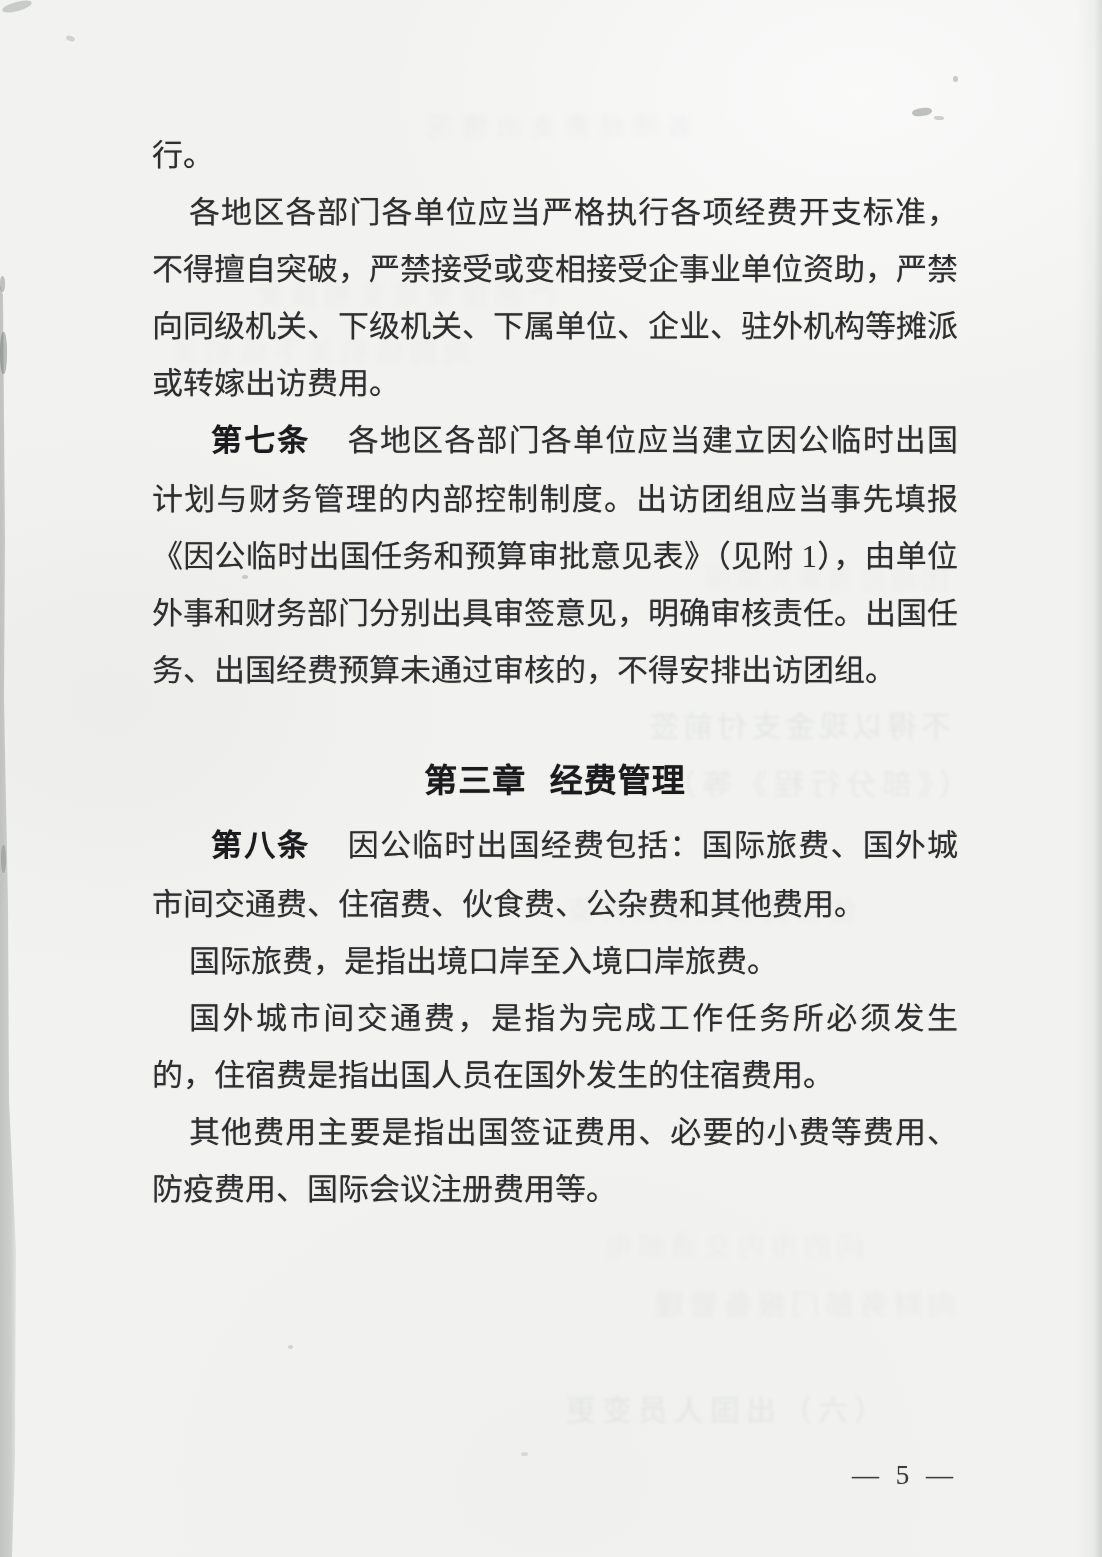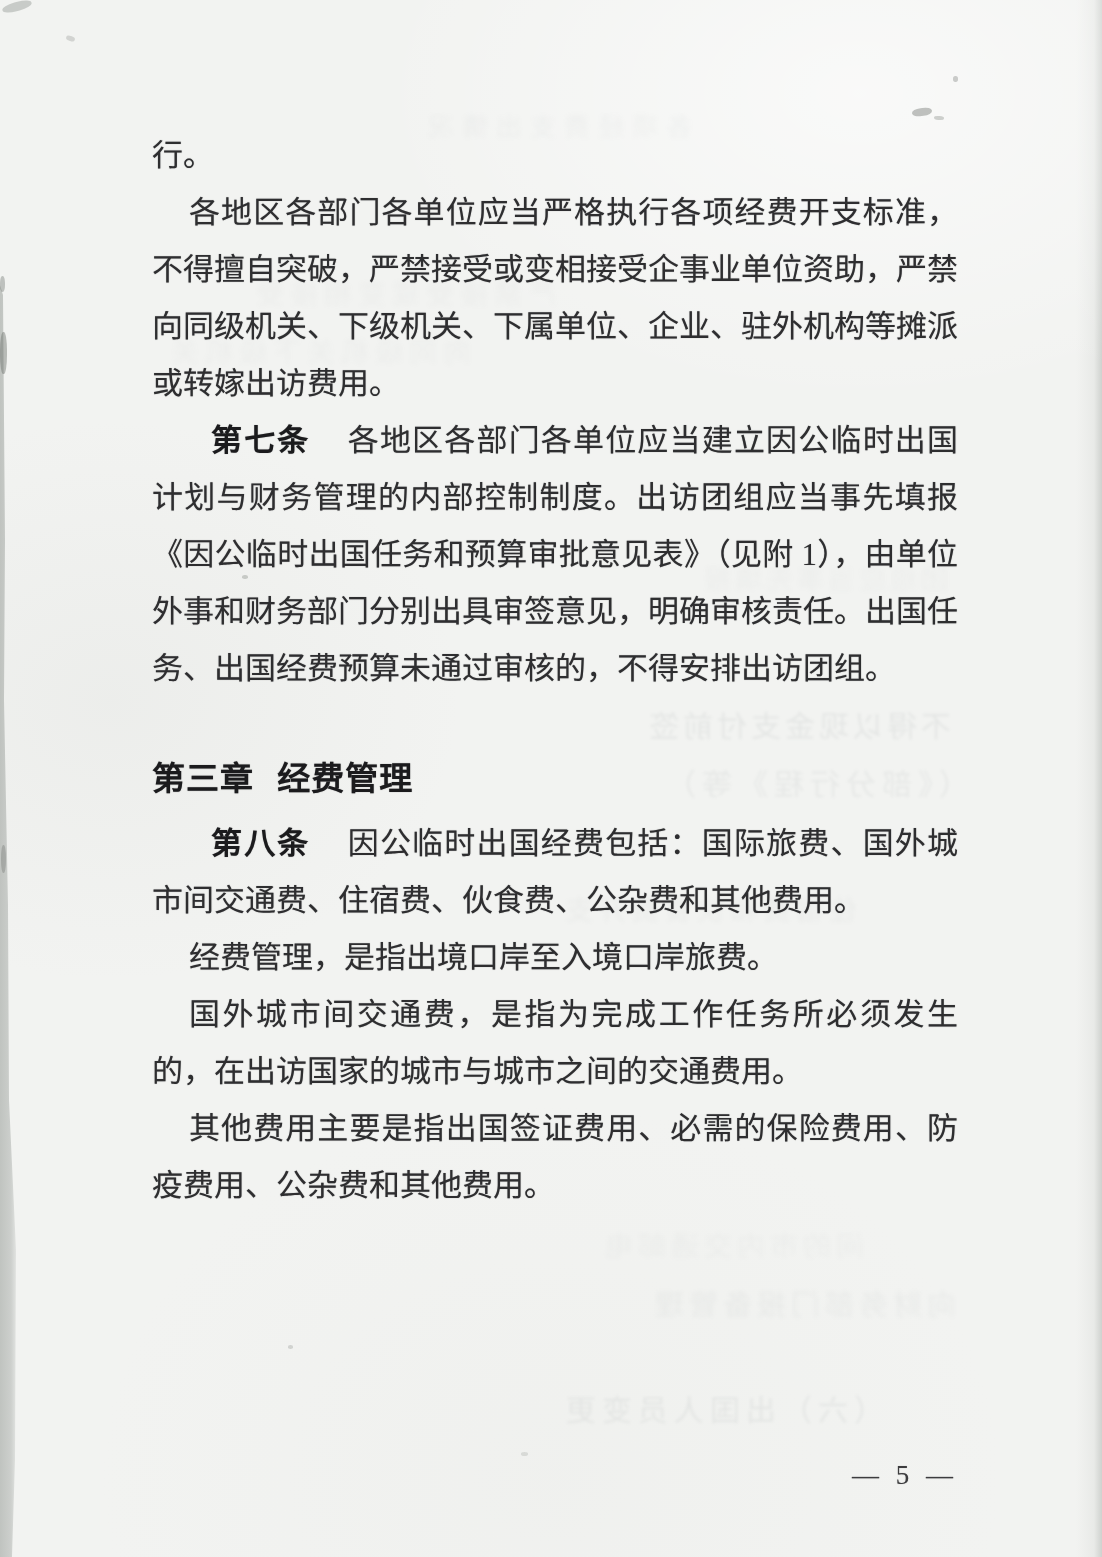--- a/index.html
+++ b/index.html
@@ -38,28 +38,29 @@
     line-height: 57px;
     color: #2e2e30;
     text-align: justify;
     text-justify: inter-character;
     text-shadow: 0 0 1px rgba(46,46,48,0.45);
   }
   .para { margin: 0; text-indent: 37px; }
   .para.continuation { text-indent: 0; }
   .para.article { text-indent: 59px; }
   .lead {
-    font-family: Liberation Sans, sans-serif;
+    font-family: Liberation Mono, monospace;
     font-weight: 700;
     color: #1b1b1d;
     letter-spacing: 1px;
     margin-right: 1.2em;
   }
   .chapter {
     margin: 53px 0 8px 0;
+    text-align: center;
     font-size: 33px;
     line-height: 57px;
     font-family: "Liberation Sans", sans-serif;
     font-weight: 700;
     color: #1b1b1d;
     word-spacing: 0.4em;
     letter-spacing: 1px;
     text-shadow: 0 0 1px rgba(27,27,29,0.5);
   }
   .pageno {
@@ -114,18 +115,18 @@
       <div class="speck" style="left: 242px; top: 575px; width: 6px; height: 4px; opacity: 0.28; transform: rotate(0deg);"></div>
       <div class="speck" style="left: 288px; top: 1345px; width: 5px; height: 4px; opacity: 0.22; transform: rotate(0deg);"></div>
       <div class="speck" style="left: 521px; top: 1452px; width: 7px; height: 4px; opacity: 0.16; transform: rotate(0deg);"></div>
     </div>
   <div class="doc" id="doc">
       <p class="para continuation">行。</p>
       <p class="para body">各地区各部门各单位应当严格执行各项经费开支标准，不得擅自突破，严禁接受或变相接受企事业单位资助，严禁向同级机关、下级机关、下属单位、企业、驻外机构等摊派或转嫁出访费用。</p>
       <p class="para article"><b class="lead">第七条</b>各地区各部门各单位应当建立因公临时出国计划与财务管理的内部控制制度。出访团组应当事先填报《因公临时出国任务和预算审批意见表》（见附 1），由单位外事和财务部门分别出具审签意见，明确审核责任。出国任务、出国经费预算未通过审核的，不得安排出访团组。</p>
       <h2 class="chapter">第三章 经费管理</h2>
       <p class="para article"><b class="lead">第八条</b>因公临时出国经费包括：国际旅费、国外城市间交通费、住宿费、伙食费、公杂费和其他费用。</p>
-      <p class="para body">经费管理，是指出境口岸至入境口岸旅费。</p>
-      <p class="para body">国外城市间交通费，是指为完成工作任务所必须发生的，在出访国家的城市与城市之间的交通费用。</p>
-      <p class="para body">其他费用主要是指出国签证费用、必需的保险费用、防疫费用、公杂费和其他费用。</p>
+      <p class="para body">国际旅费，是指出境口岸至入境口岸旅费。</p>
+      <p class="para body">国外城市间交通费，是指为完成工作任务所必须发生的，住宿费是指出国人员在国外发生的住宿费用。</p>
+      <p class="para body">其他费用主要是指出国签证费用、必要的小费等费用、防疫费用、国际会议注册费用等。</p>
     </div>
   <div class="pageno">— 5 —</div>
 </div>
 
 </body></html>

